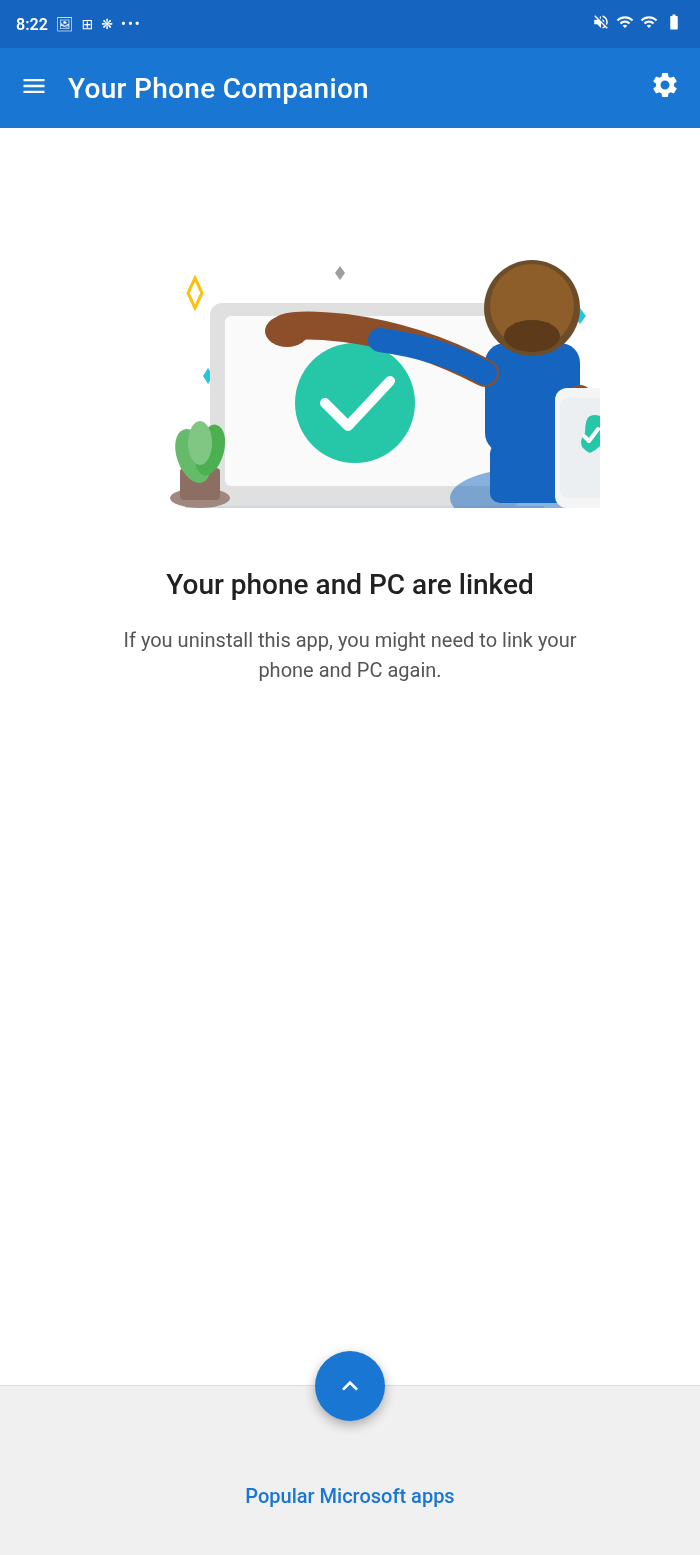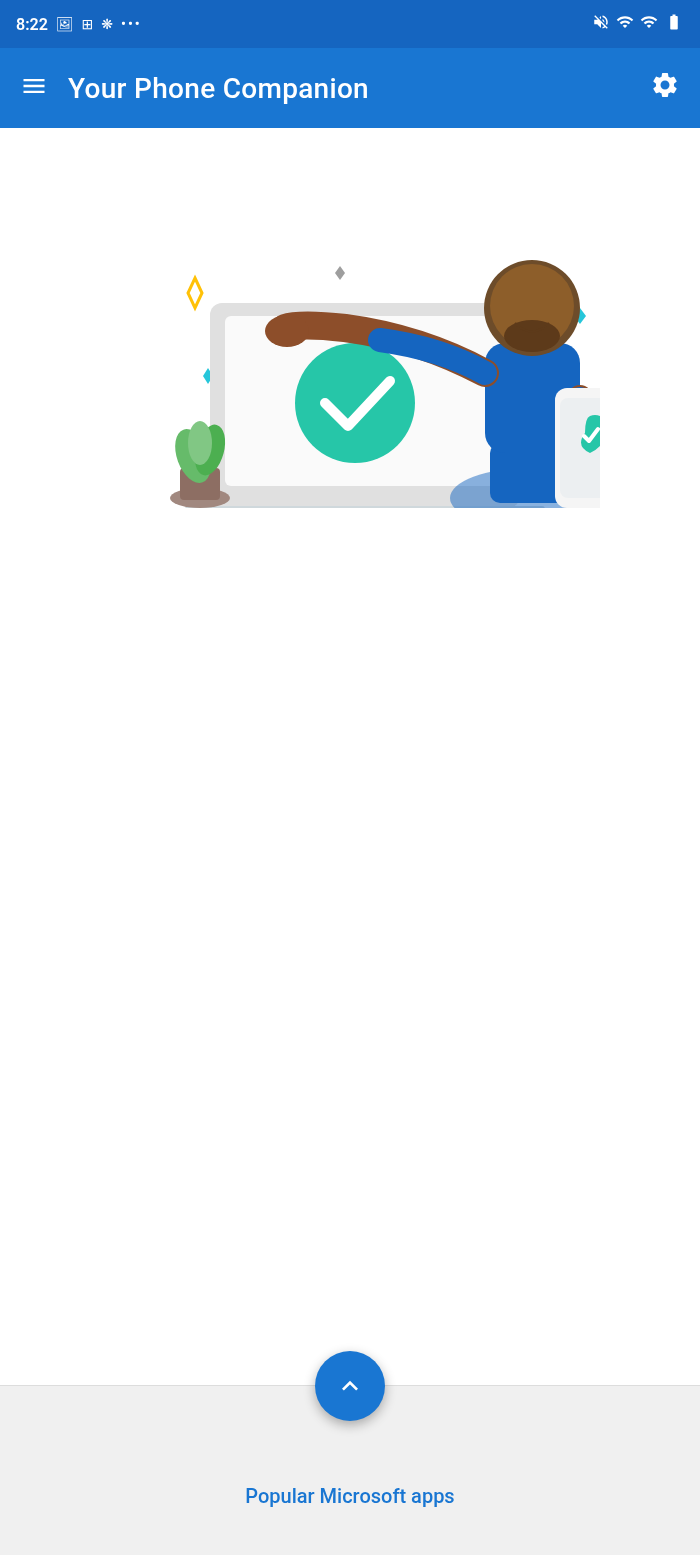--- a/index.html
+++ b/index.html
@@ -276,21 +276,23 @@
 
       <circle cx="432" cy="118" r="42" fill="#8D5E2A"></circle>
 
       <ellipse cx="432" cy="148" rx="28" ry="16" fill="#5D3A1A"></ellipse>
 
       <path d="M415,135 Q432,152 449,135" fill="#5D3A1A" stroke="#5D3A1A" stroke-width="2"></path>
 
     </svg>
   </div>
 
-
+  <h1 class="linked-title">Your phone and PC are linked</h1>
+
+  <p class="linked-subtitle">If you uninstall this app, you might need to link your phone and PC again.</p>
 
   <div class="spacer"></div>
 
 </div>
 
 <div class="bottom-section">
   <div class="fab-button">
     <svg width="32" height="32" viewBox="0 0 24 24" fill="white">
       <path d="M7.41 15.41L12 10.83l4.59 4.58L18 14l-6-6-6 6z"></path>
     </svg>

